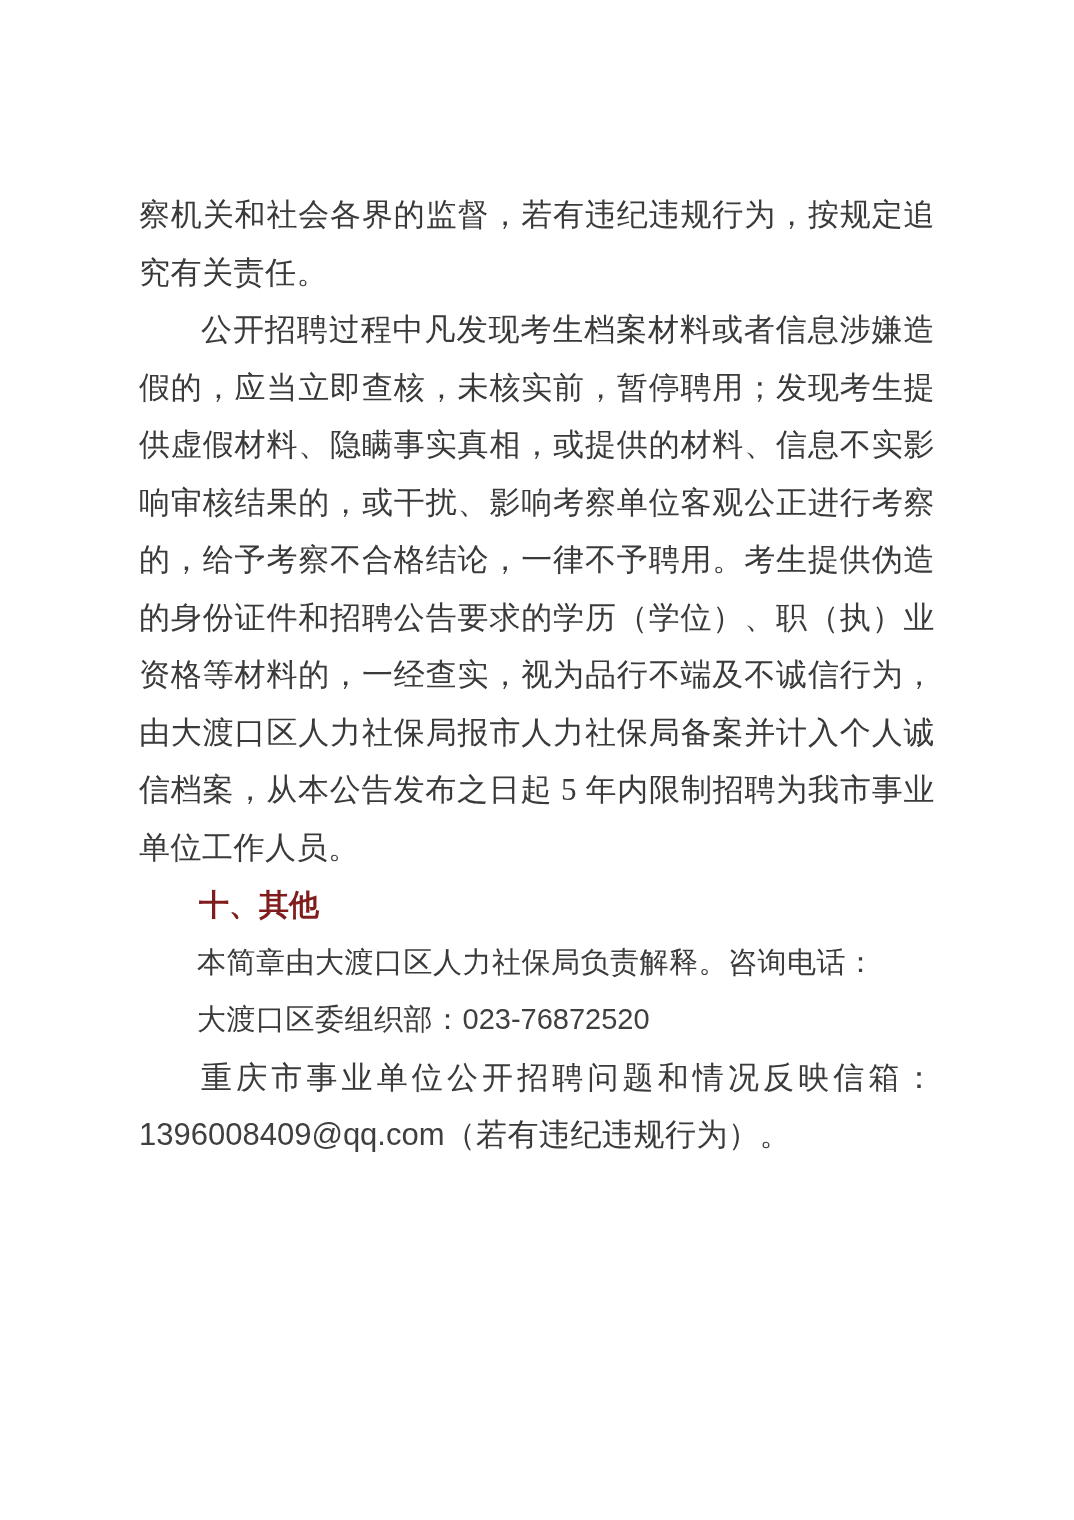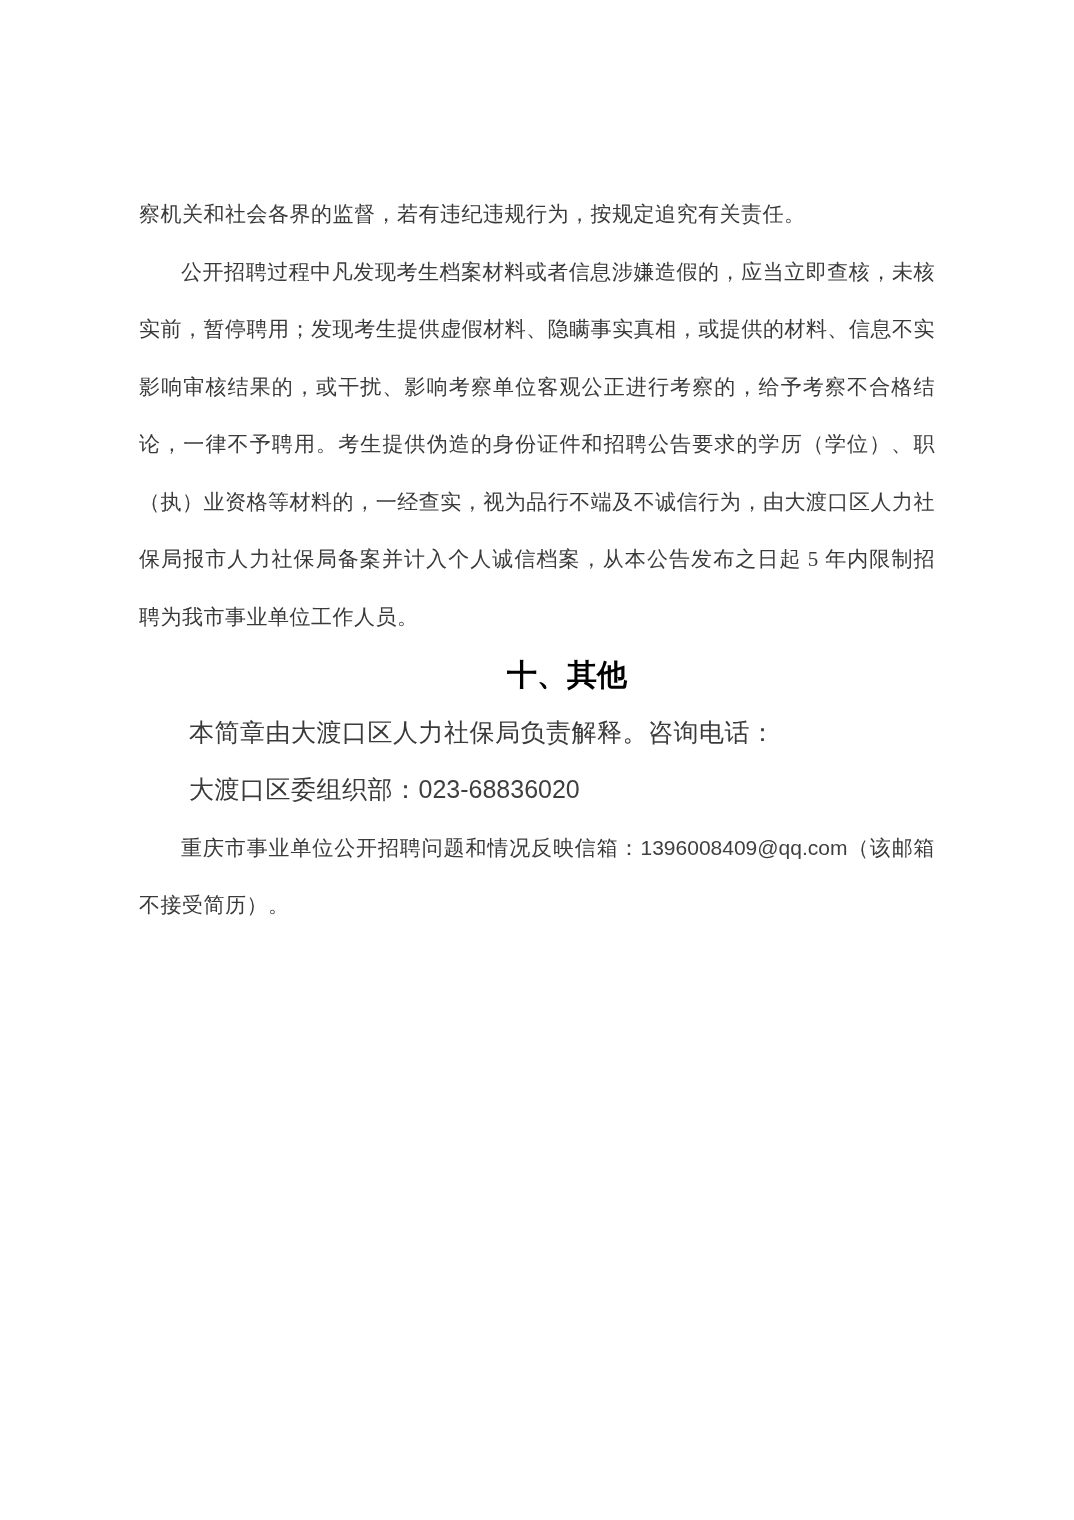--- a/index.html
+++ b/index.html
@@ -16,47 +16,47 @@
     box-sizing: border-box;
     padding: 186px 139px 0 139px;
     font-family: "Liberation Serif", "DejaVu Serif", serif;
     color: #3a3a3a;
   }
   .content {
     width: 796px;
   }
   p.body {
     margin: 0;
-    font-size: 21px;
+    font-size: 31px;
     line-height: 57.5px;
     text-align: justify;
     text-justify: inter-character;
     letter-spacing: 0.5px;
     color: #3a3a3a;
   }
   p.body.indent {
     text-indent: 2em;
   }
   p.contact {
     margin: 0;
-    font-size: 25px;
+    font-size: 29px;
     line-height: 57.5px;
     text-align: left;
     text-indent: 2em;
     letter-spacing: 0.5px;
     color: #3a3a3a;
   }
   h2.heading {
     margin: 0;
     font-size: 30px;
     line-height: 57.5px;
     font-weight: bold;
     text-indent: 2em;
-    color: #000000;
-    text-align: center;
+    color: #7f1d1d;
+    text-align: left;
     font-family: "Liberation Serif", "DejaVu Serif", serif;
   }
   .latin {
     font-family: "Liberation Sans", "DejaVu Sans", sans-serif;
     letter-spacing: 0;
     color: #3f3f3f;
   }
 </style>
 </head>
 <body>
@@ -65,21 +65,21 @@
   <div class="content">
 
     <p class="body">察机关和社会各界的监督，若有违纪违规行为，按规定追究有关责任。</p>
 
     <p class="body indent">公开招聘过程中凡发现考生档案材料或者信息涉嫌造假的，应当立即查核，未核实前，暂停聘用；发现考生提供虚假材料、隐瞒事实真相，或提供的材料、信息不实影响审核结果的，或干扰、影响考察单位客观公正进行考察的，给予考察不合格结论，一律不予聘用。考生提供伪造的身份证件和招聘公告要求的学历（学位）、职（执）业资格等材料的，一经查实，视为品行不端及不诚信行为，由大渡口区人力社保局报市人力社保局备案并计入个人诚信档案，从本公告发布之日起 5 年内限制招聘为我市事业单位工作人员。</p>
 
     <h2 class="heading">十、其他</h2>
 
     <p class="contact">本简章由大渡口区人力社保局负责解释。咨询电话：</p>
 
-    <p class="contact"><span>大渡口区委组织部：</span><span class="latin">023-68836020</span></p>
+    <p class="contact"><span>大渡口区委组织部：</span><span class="latin">023-76872520</span></p>
 
 
 
 
-    <p class="body indent"><span>重庆市事业单位公开招聘问题和情况反映信箱：</span><span class="latin">1396008409@qq.com</span><span>（该邮箱不接受简历）。</span></p>
+    <p class="body indent"><span>重庆市事业单位公开招聘问题和情况反映信箱：</span><span class="latin">1396008409@qq.com</span><span>（若有违纪违规行为）。</span></p>
 
   </div>
 </div>
 
 </body></html>

